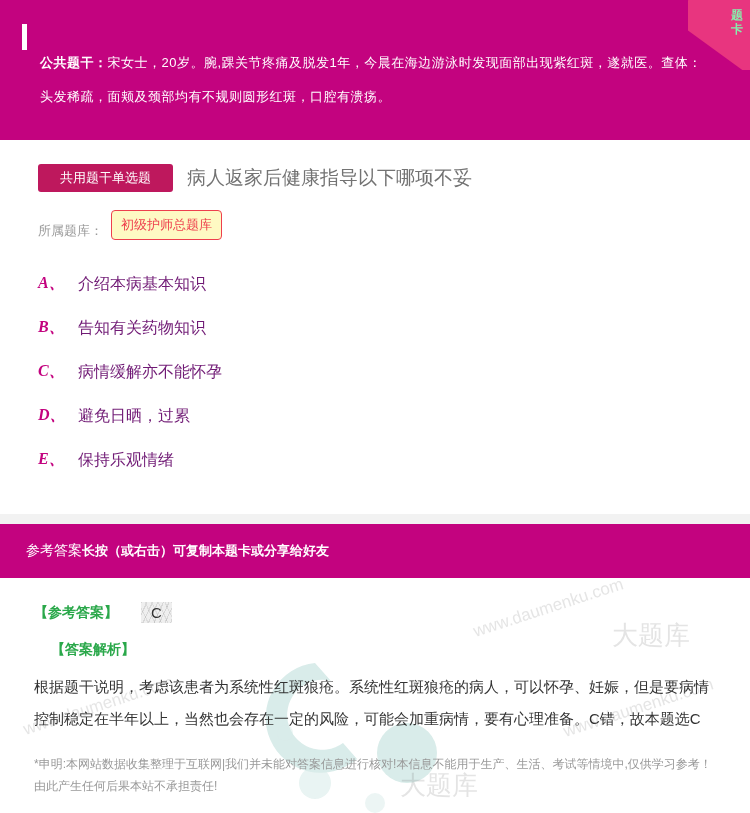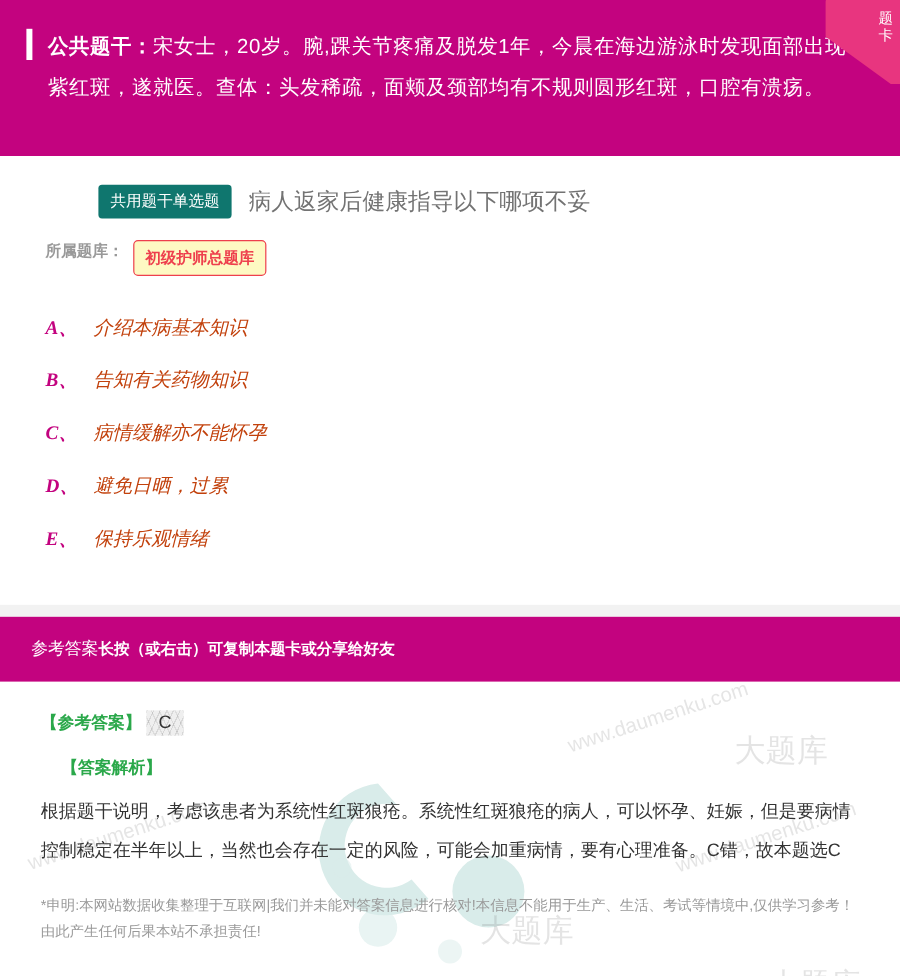--- a/index.html
+++ b/index.html
@@ -28,23 +28,24 @@
   }
   .stem-bar {
     position: absolute;
     left: 22px;
     top: 24px;
     width: 5px;
     height: 26px;
     background: #ffffff;
   }
   .stem-text {
-    font-size: 17px;
+    font-size: 13px;
     line-height: 34px;
     letter-spacing: 0.5px;
+    margin-top: 24px;
   }
   .stem-label {
     font-weight: bold;
   }
   
   .ribbon {
     position: absolute;
     top: 0;
     right: 0;
     width: 62px;
@@ -57,56 +58,54 @@
     right: -28px;
     width: 92px;
     height: 72px;
     background: #e8357f;
     transform: rotate(36deg);
   }
   .ribbon-text {
     position: absolute;
     top: 8px;
     right: 6px;
-    color: #ffffff;
+    color: #86efac;
     font-size: 12px;
     line-height: 14px;
     width: 14px;
-    text-align: right;
-    font-weight: normal;
+    text-align: center;
+    font-weight: bold;
   }
 
   
   .q-header {
     padding: 24px 38px 0 38px;
   }
   .q-row {
     display: flex;
     align-items: center;
   }
   .tag-share {
     display: inline-block;
-    background: #0f766e;
+    background: #be185d;
     color: #fff;
     font-size: 13px;
-    padding: 5px 10px;
+    padding: 5px 22px;
     border-radius: 3px;
     margin-right: 14px;
     white-space: nowrap;
-    margin-left: 44px;
   }
   .q-title {
     font-size: 19px;
     color: #737373;
   }
   .bank-row {
     display: flex;
-    align-items: flex-start;
+    align-items: flex-end;
     margin-top: 18px;
-    font-weight: bold;
   }
   .bank-label {
     font-size: 13px;
     color: #999999;
     margin-right: 8px;
   }
   .bank-tag {
     display: inline-block;
     border: 1px solid #ee3f4d;
     color: #ee3f4d;
@@ -129,23 +128,22 @@
     color: #c3037f;
     font-style: italic;
     font-weight: bold;
     font-size: 16px;
     width: 40px;
     flex: 0 0 40px;
     font-family: "Liberation Serif", serif;
   }
   .opt-text {
     font-size: 16px;
-    color: #c2410c;
+    color: #701a75;
     line-height: 22px;
-    font-style: italic;
   }
 
   .grey-divider {
     height: 10px;
     background: #f2f2f2;
     margin-top: 18px;
   }
 
   
   .answer-bar {
@@ -172,20 +170,21 @@
     font-size: 14px;
     display: inline-block;
     vertical-align: middle;
   }
   .ans-line {
     display: flex;
     align-items: center;
     margin-bottom: 18px;
     position: relative;
     z-index: 3;
+    gap: 19px;
   }
   .ans-value {
     position: relative;
     margin-left: 4px;
     font-size: 15px;
     color: #333;
     padding: 2px 10px;
     
     background:
       repeating-linear-gradient(115deg, rgba(0,0,0,0.10) 0 1px, transparent 1px 5px),

